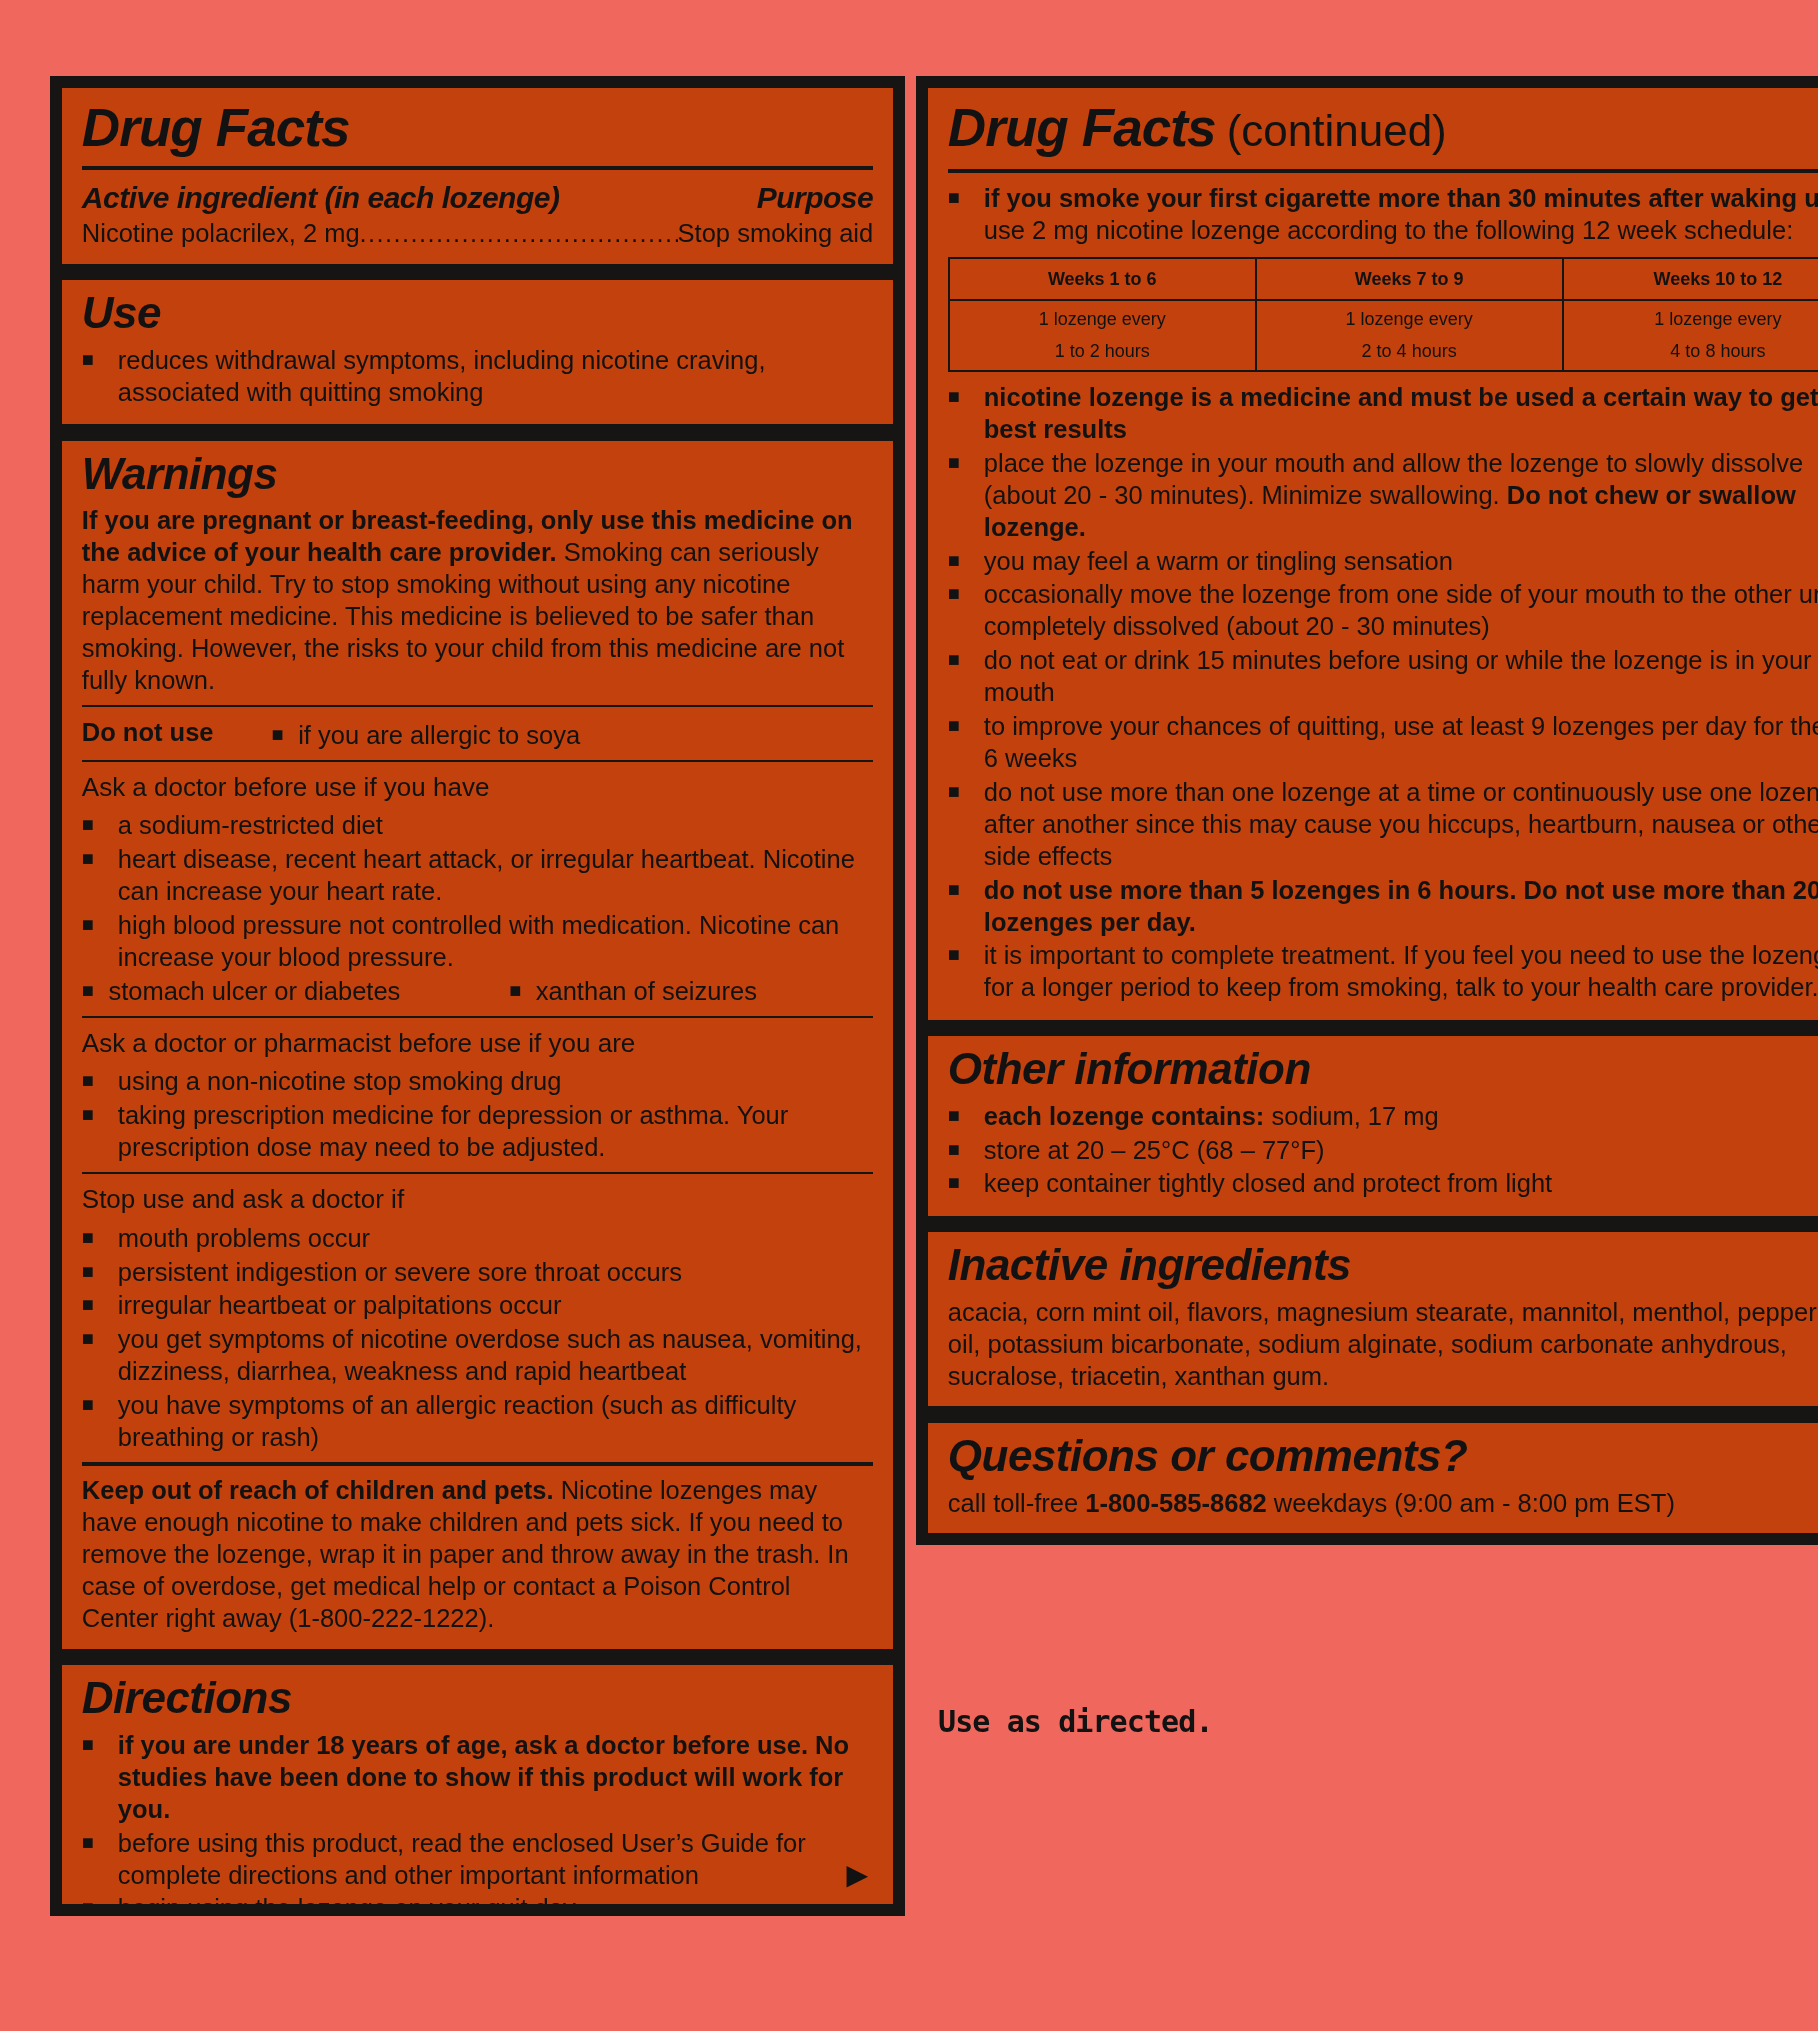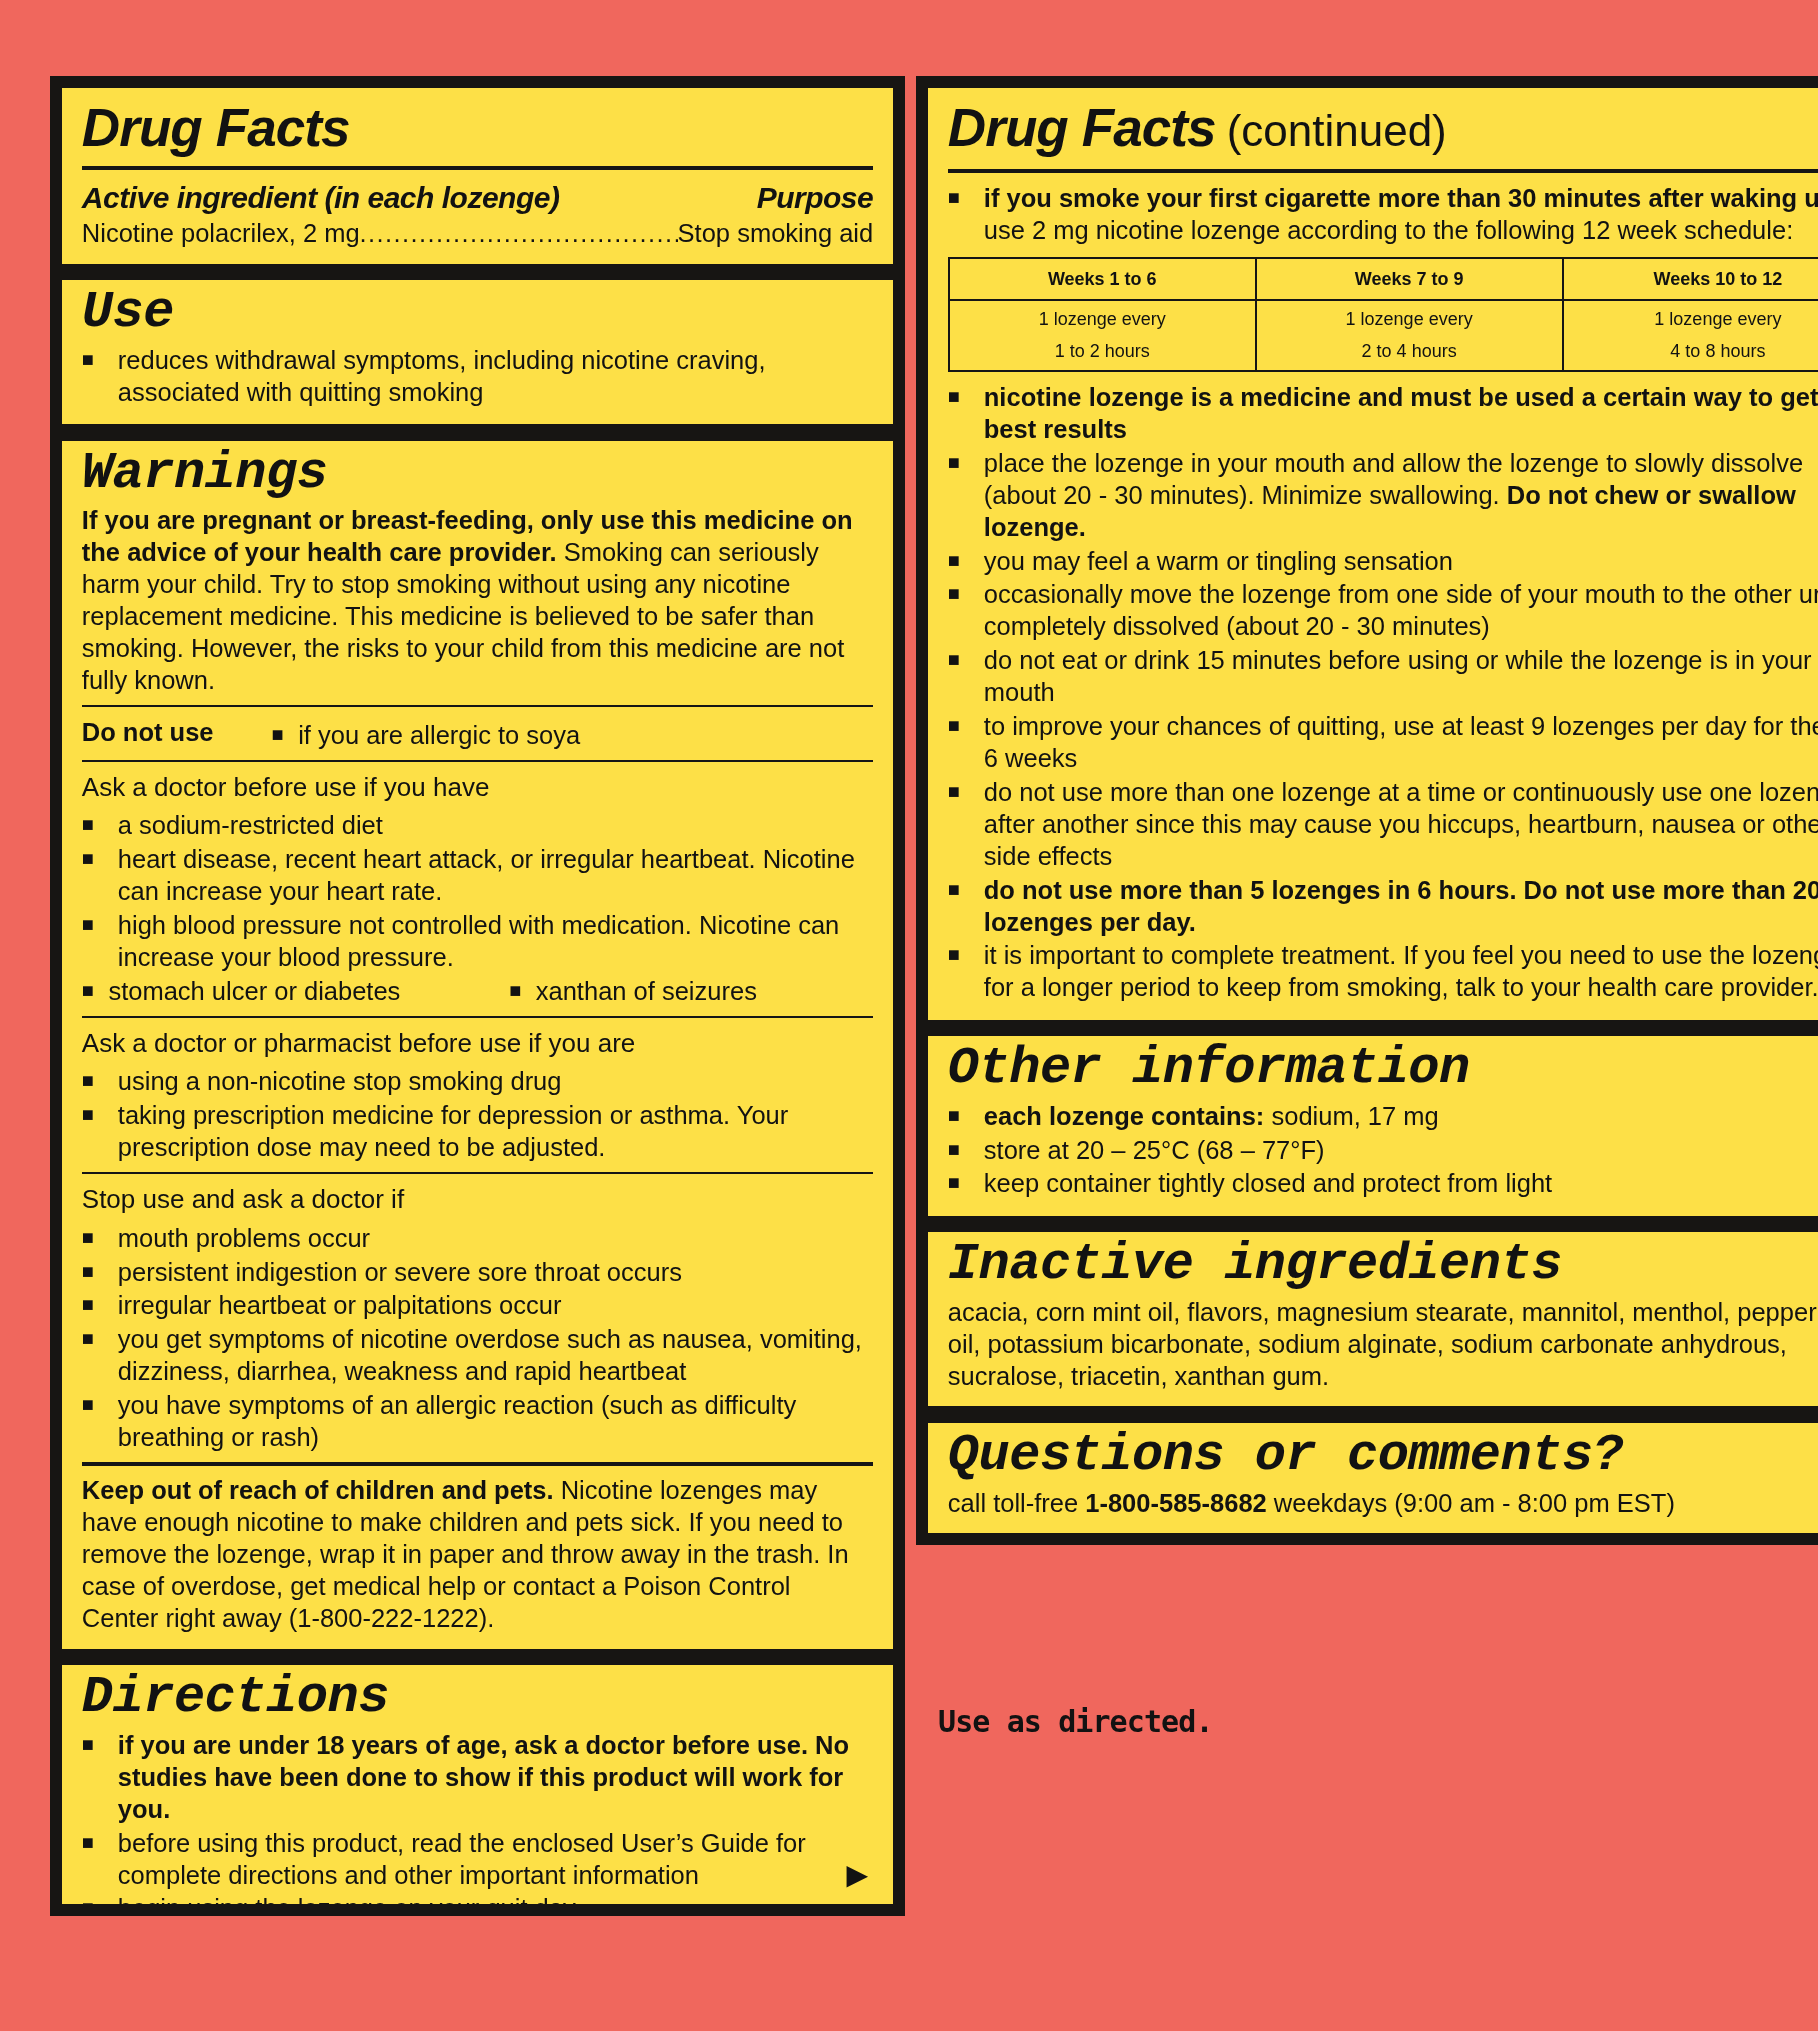--- a/index.html
+++ b/index.html
@@ -14,40 +14,39 @@
   .panel{
     position:absolute;
     background:#171513;
     padding:11.8px;
     display:flex;flex-direction:column;gap:16.4px;
     box-sizing:border-box;
   }
   .lp{left:50px;top:76px;width:855px;height:1840px;}
   .rp{left:916px;top:76px;width:990px;}
   .box{
-    background:#fde047;
+    background:#c2410c;
     padding:7.3px 20px 14.5px 20px;
     overflow:hidden;
     flex:0 0 auto;
   }
   .box.grow{flex:1 1 auto;position:relative;}
   .h1{
     font-size:53px;line-height:62px;
     font-weight:bold;font-style:italic;
     letter-spacing:-0.9px;
     margin:1.8px 0 0 0;
   }
   .h1 .cont{font-style:normal;font-weight:normal;font-size:44px;letter-spacing:0;margin-left:11px;}
   .title-rule{border:0;border-top:4.5px solid #151515;margin:7.3px 0 9px 0;}
   .h2{
-    font-size:52px;line-height:51px;
+    font-size:44px;line-height:51px;
     font-weight:bold;font-style:italic;
     letter-spacing:-0.5px;
     margin:0 0 5.5px 0;
-    font-family:Liberation Mono, monospace;
   }
   .txt{font-size:25.5px;line-height:32px;}
   .b{font-weight:bold;}
   .subhead{font-size:26px;line-height:34px;font-weight:normal;}
   .rule{border:0;border-top:2.7px solid #151515;margin:9px 0 8.2px 0;}
   .rule.thick{border-top-width:4.5px;}
   .bullet{display:flex;margin:1.8px 0;}
   .sq{flex:0 0 36px;font-size:20px;line-height:31px;}
   .bt{flex:1 1 auto;}
   .ai-row{

